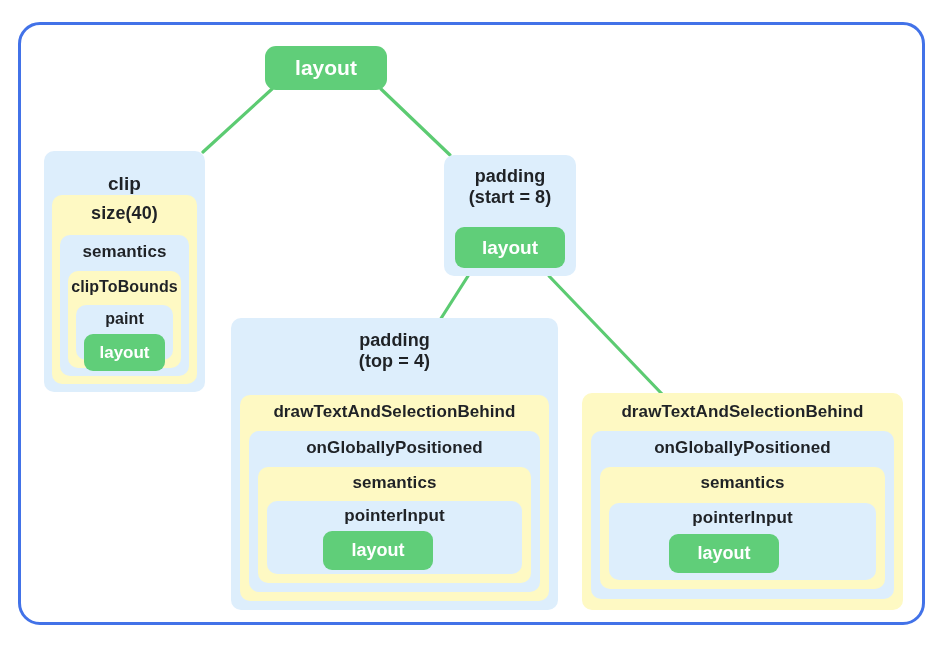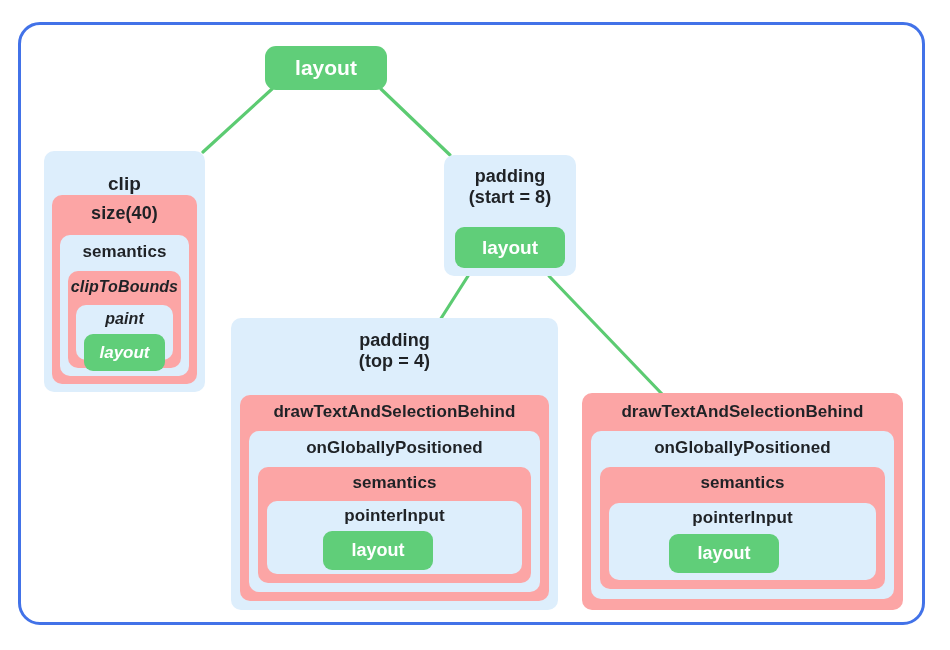--- a/index.html
+++ b/index.html
@@ -46,21 +46,21 @@
 
   
   .node {
     position: absolute;
     box-sizing: border-box;
     border-radius: 10px;
     display: flex;
     flex-direction: column;
     align-items: stretch;
   }
-  .shadeA { background: #fca5a5; }
+  .shadeA { background: #fef9c3; }
   .shadeB { background: #ddeefc; }
 
   .label {
     text-align: center;
     font-weight: bold;
     color: #1f2226;
     letter-spacing: 0.1px;
     white-space: pre-line;
     line-height: 1.18;
   }
@@ -94,21 +94,21 @@
     padding: 0;
   }
   #clip-group > .label { font-size: 19px; padding: 22px 0 9px; }
 
   #size40 { left: 8px; top: 44px; width: 145px; height: 189px; position: absolute; border-radius: 10px; }
   #size40 > .label { font-size: 18px; padding: 8px 0 8px; }
 
   #semantics-l { left: 8px; top: 40px; width: 129px; height: 141px; position: absolute; border-radius: 10px; }
   #semantics-l > .label { font-size: 17px; padding: 7px 0 7px; }
 
-  #cliptobounds { left: 8px; top: 36px; width: 113px; height: 97px; position: absolute; border-radius: 10px; font-style: italic; }
+  #cliptobounds { left: 8px; top: 36px; width: 113px; height: 97px; position: absolute; border-radius: 10px; }
   #cliptobounds > .label { font-size: 16px; padding: 7px 0 6px; }
 
   #paint { left: 8px; top: 34px; width: 97px; height: 55px; position: absolute; border-radius: 10px; }
   #paint > .label { font-size: 16px; padding: 5px 0 4px; }
 
   #paint-layout { left: 8px; top: 29px; width: 81px; height: 37px; position: absolute; font-size: 17px; }
 
   
   #padding-start {
     left: 444px; top: 155px; width: 132px; height: 121px;

